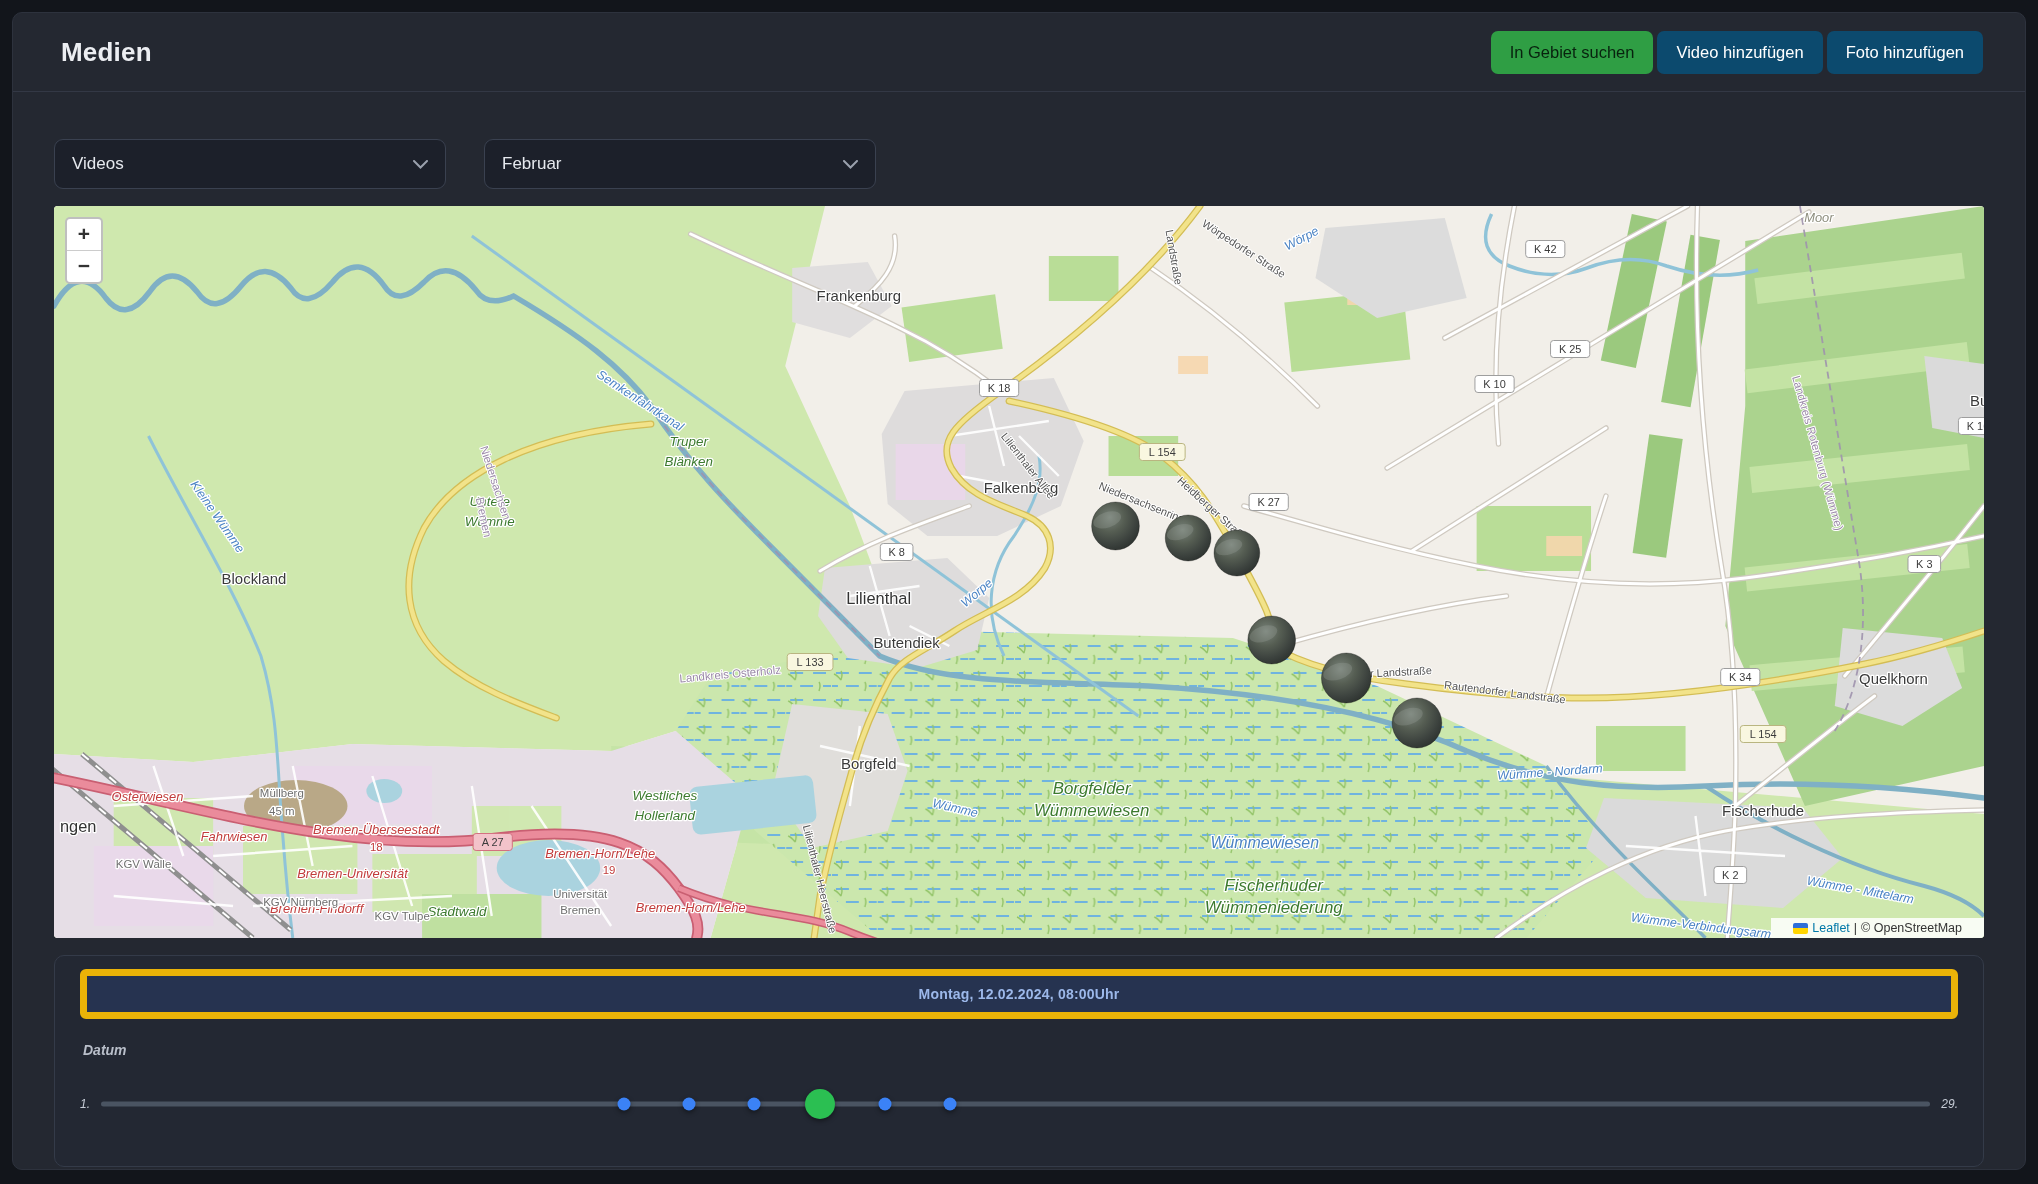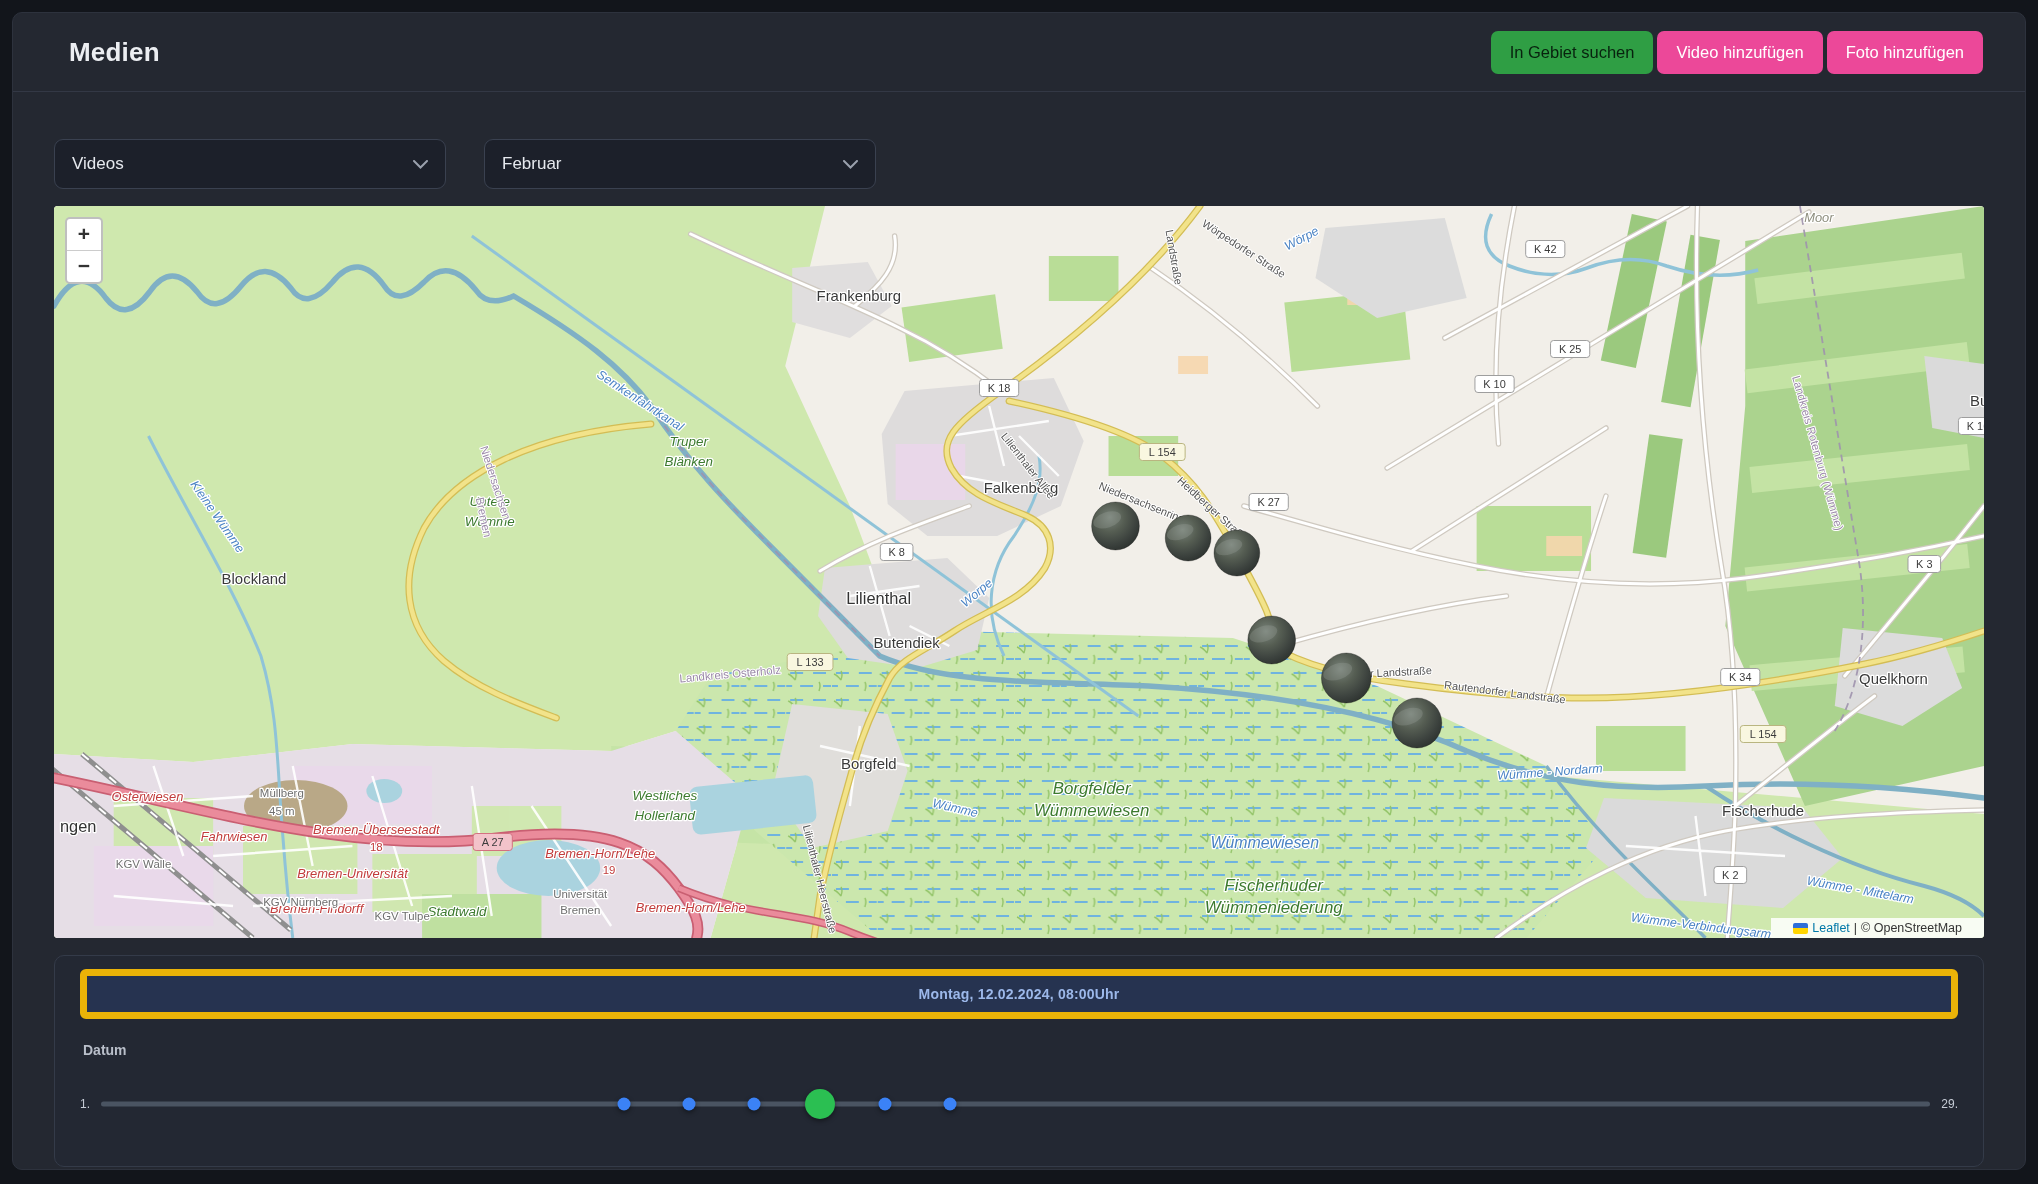--- a/index.html
+++ b/index.html
@@ -2,26 +2,26 @@
 <html><head>
 <meta charset="utf-8">
 <style>
   html,body{margin:0;padding:0;width:2038px;height:1184px;overflow:hidden;
     background:#12151b;font-family:"Liberation Sans",sans-serif;}
   .card{margin:12px;background:#242831;border:1px solid #2d323d;border-radius:10px;
     height:1158px;box-sizing:border-box;}
   
   .hdr{display:flex;align-items:center;justify-content:space-between;
     padding:0 42px 0 40px;height:78px;border-bottom:1px solid #333845;}
-  .hdr h1{margin:16px;font-size:26px;font-weight:700;color:#eceef2;letter-spacing:.2px;}
+  .hdr h1{margin:8px;font-size:26px;font-weight:700;color:#eceef2;letter-spacing:.2px;}
   .hdr-actions{display:flex;gap:4px;}
   .btn{height:43px;padding:0 19px;border:none;border-radius:7px;font-size:16.5px;
     font-family:inherit;cursor:pointer;white-space:nowrap;}
   .btn-green{background:#2f9e44;color:#08220e;}
-  .btn-purple{background:#ec4899;color:#fff;}
+  .btn-purple{background:#0c4a6e;color:#fff;}
   
   .filters{display:flex;gap:38px;margin:47px 41px 17px 41px;}
   .select{width:392px;height:50px;box-sizing:border-box;background:#1c202a;
     border:1px solid #3a4150;border-radius:9px;display:flex;align-items:center;
     justify-content:space-between;padding:0 17px;color:#e6e9ee;font-size:17px;cursor:pointer;}
   .select .chev{display:flex;align-items:center;color:#9aa1ad;}
   
   .map{position:relative;margin:0 41px;height:732px;border-radius:4px;overflow:hidden;
     background:#cfe8ae;}
   .map svg.base{position:absolute;inset:0;width:100%;height:100%;}
@@ -50,21 +50,21 @@
   .road{font-size:11px;fill:#555;stroke-width:2px;}
   .boundary{font-size:11.5px;fill:#9b8aa8;stroke-width:2px;}
   .badge-txt{font-size:11px;fill:#3c3c3c;}
   
   .timeline{margin:17px 41px 0 41px;background:#232833;border:1px solid #343b49;
     border-radius:10px;padding:13px 25px 46px 25px;box-sizing:border-box;}
   .datebar{height:36px;background:#263350;border:7px solid #eab308;border-radius:6px;
     display:flex;align-items:center;justify-content:center;color:#9cb8ea;
     font-size:14px;font-weight:700;letter-spacing:.2px;}
   .sliders{display:flex;gap:62px;margin-top:17px;}
-  .slider-group{flex:1;}
+  .slider-group{flex:1;font-style:italic;}
   .slider-label{color:#b9bfca;font-size:14px;font-weight:700;margin:6px 0 30px 3px;}
   .slider-row{display:flex;align-items:center;gap:11px;}
   .end-label{color:#c6ccd6;font-size:12px;white-space:nowrap;}
   .trackwrap{flex:1;position:relative;height:32px;}
   .track{position:absolute;left:0;right:0;top:50%;height:5px;transform:translateY(-50%);
     background:#4a5462;border-radius:3px;}
   .dot{position:absolute;top:50%;width:13px;height:13px;border-radius:50%;
     transform:translate(-50%,-50%);box-shadow:0 2px 5px rgba(0,0,0,.45);cursor:pointer;}
   .dot.big{width:30px;height:30px;}
 </style>

